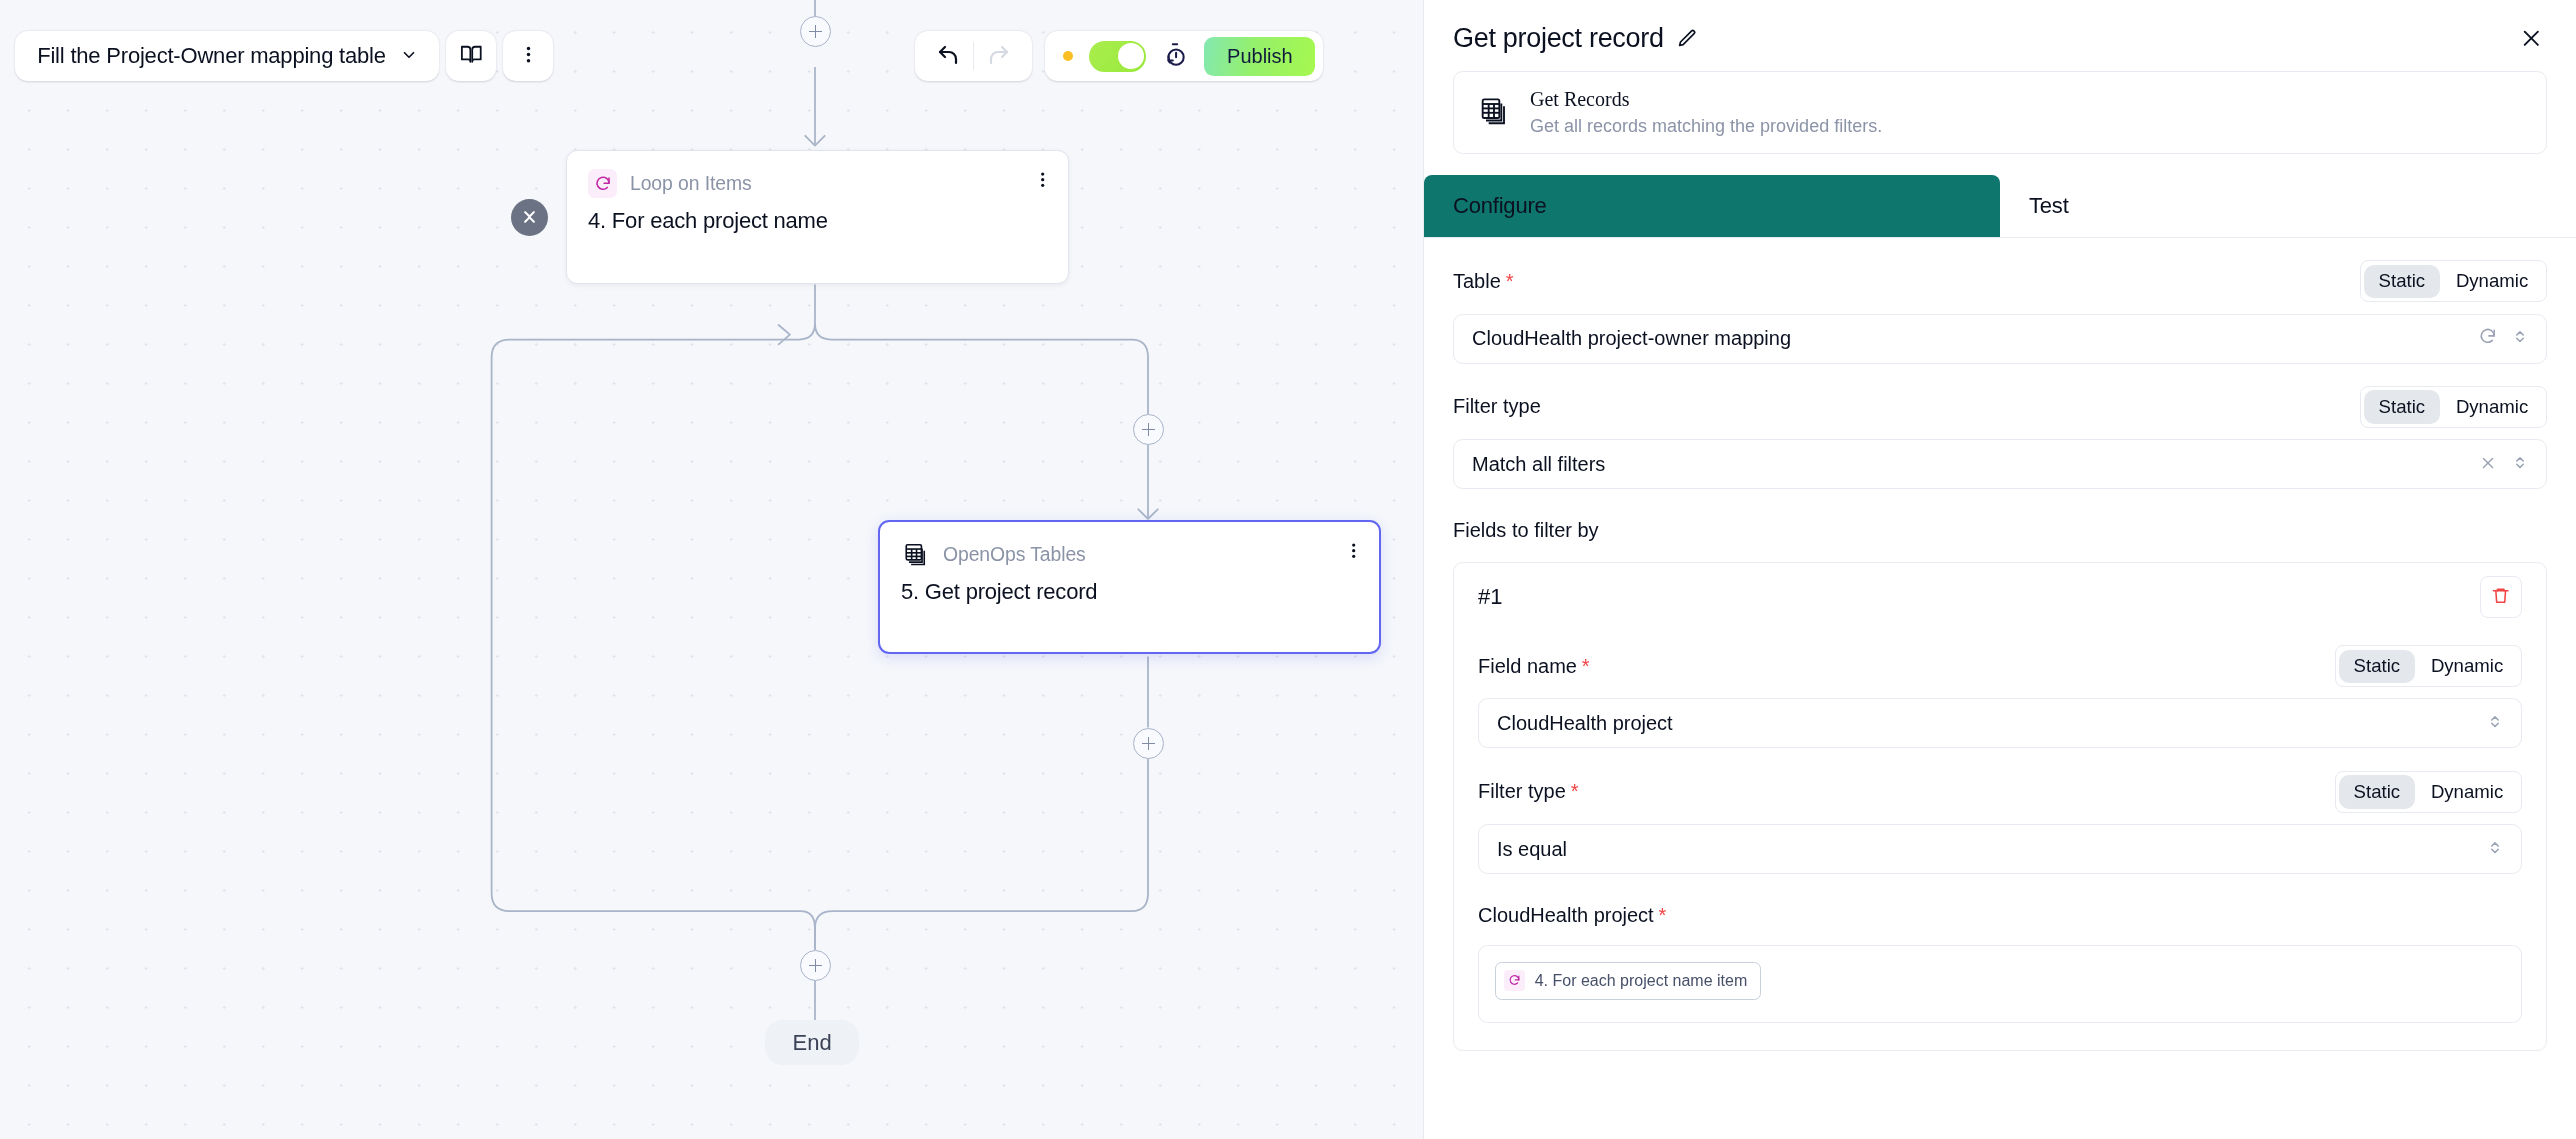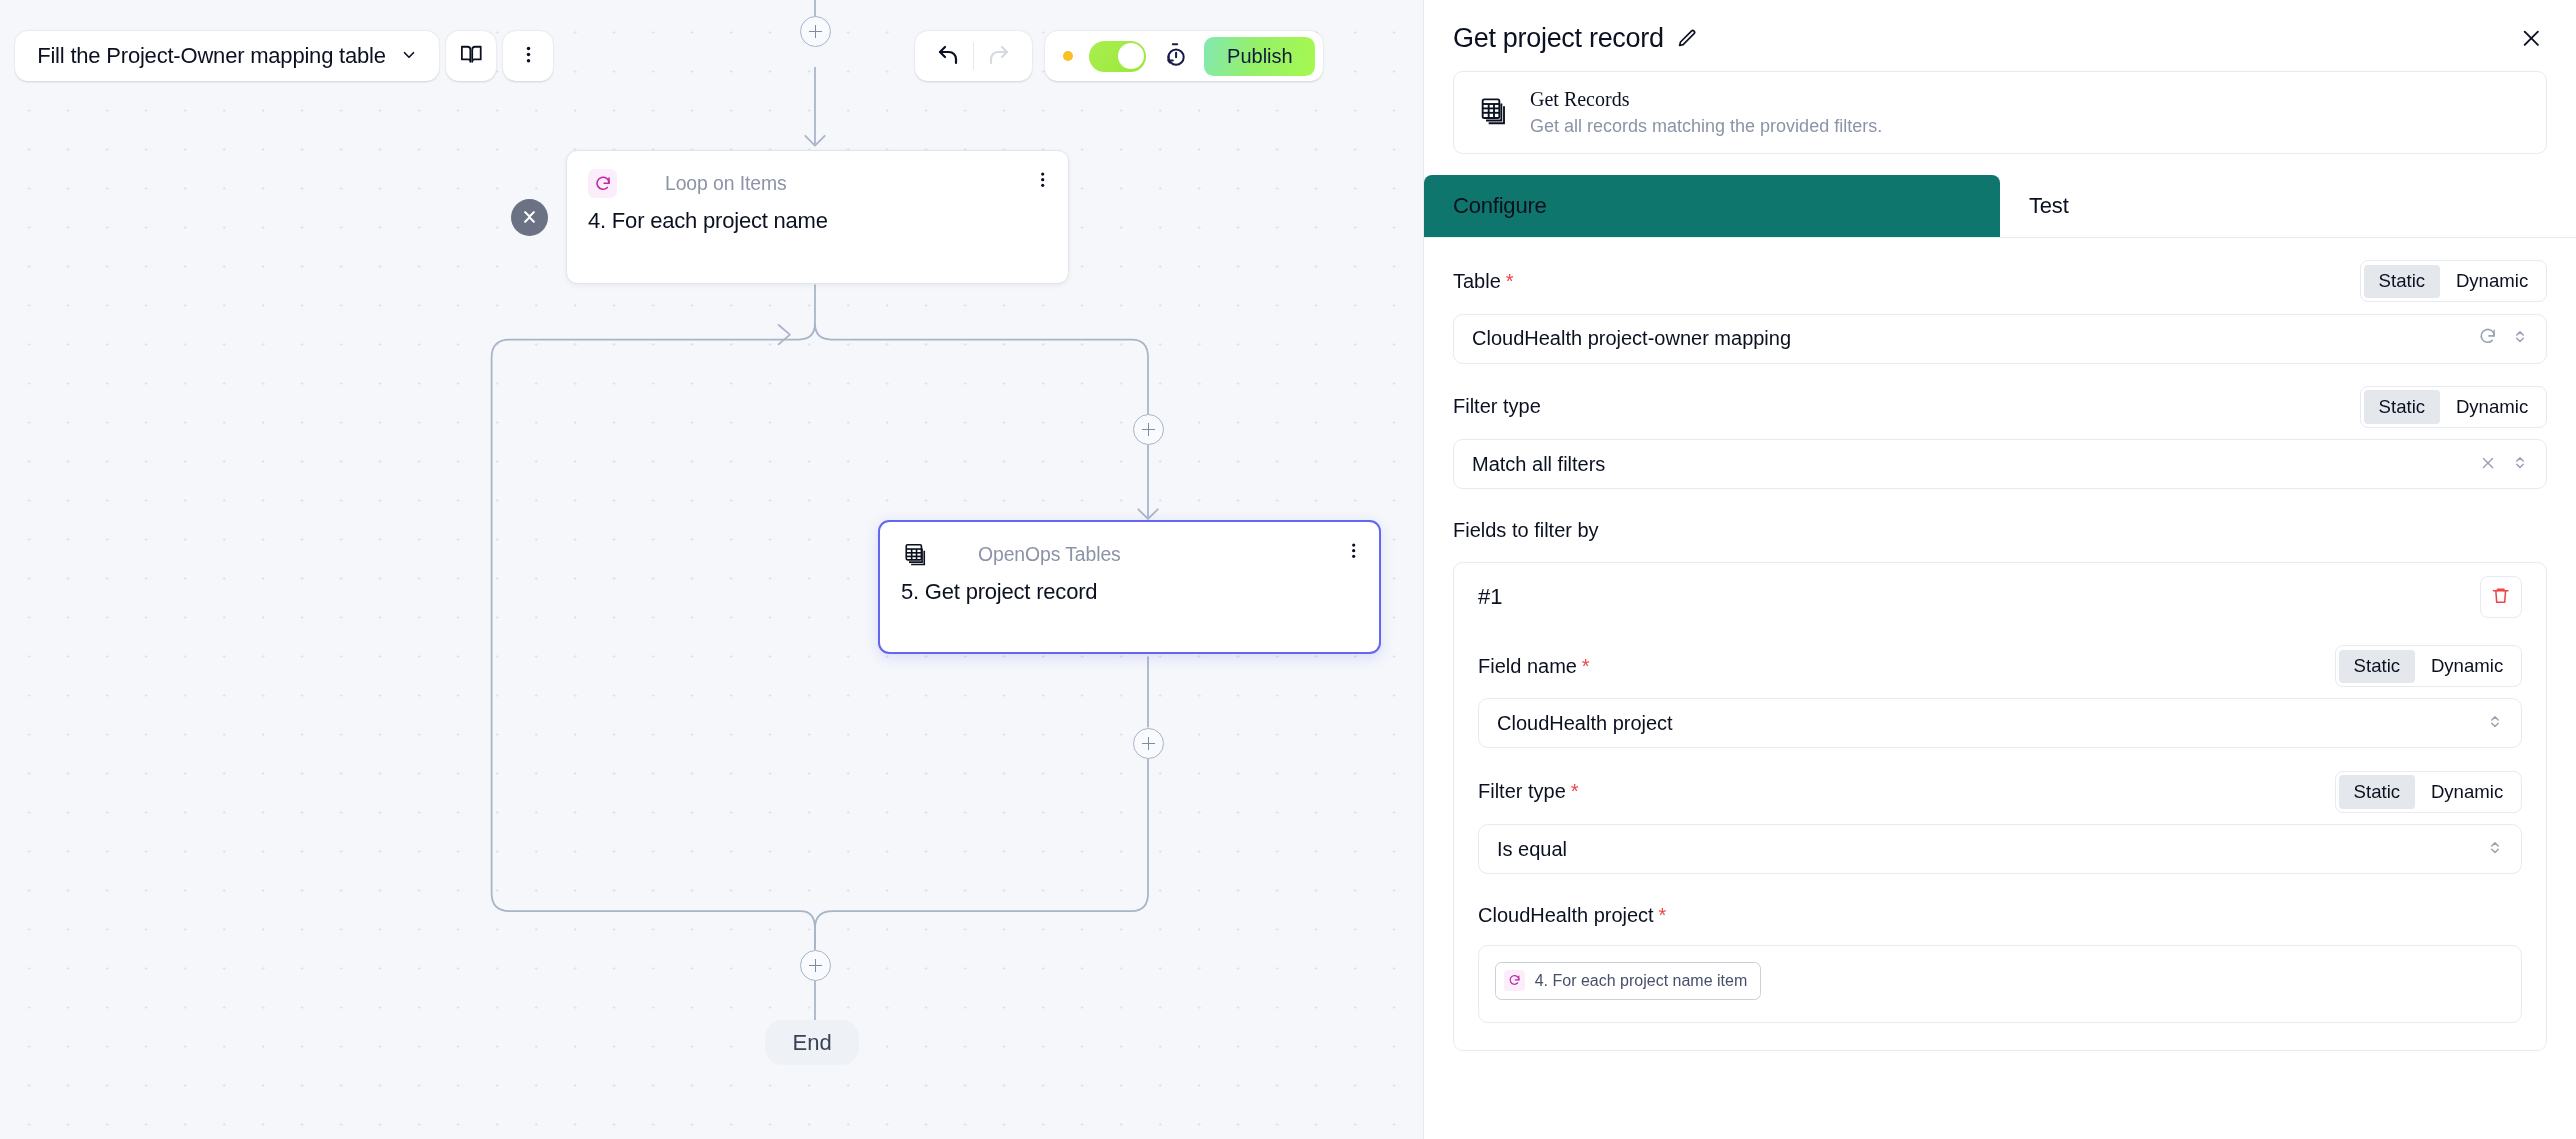--- a/index.html
+++ b/index.html
@@ -72,21 +72,21 @@
   .node {
     position: absolute; background: #fff; border-radius: 11.3px;
     border: 0.8px solid #dfe4ee;
     box-shadow: 0 1.6px 4.9px rgba(16,24,40,.05);
     z-index: 20;
   }
   .node.selected { border: 2.4px solid #6366f1; box-shadow: 0 3.2px 13px rgba(99,102,241,.18); }
   .node .nrow { display: flex; align-items: center; gap: 13px; padding: 18px 21px 0 21px; }
   .node .nicon { width: 29px; height: 29px; display: flex; align-items: center; justify-content: center; flex: 0 0 29px; }
   .node .nicon.loop { background: #fbeefa; border-radius: 6.5px; }
-  .node .nsub { font-size: 19.4px; color: #8b93a7; letter-spacing: -0.1px; margin-left: 35px; }
+  .node .nsub { font-size: 19.4px; color: #8b93a7; letter-spacing: -0.1px; }
   .node .ntitle { font-size: 22px; color: #0b1120; padding: 9.7px 21px 18px 21px; letter-spacing: -0.2px; }
   .node .kebab { position: absolute; top: 19.4px; right: 16px; cursor: pointer; }
 
   .collapse-btn {
     position: absolute; width: 37px; height: 37px; border-radius: 50%;
     background: #6b7283; display: flex; flex-direction: column; align-items: center;
     justify-content: center; gap: 1.6px; z-index: 30; cursor: pointer;
   }
 
   .plus-btn {
@@ -131,21 +131,21 @@
   .p-body { padding: 0 29px 29px 29px; }
 
   .field-head { display: flex; align-items: center; margin-top: 22.6px; min-height: 37px; }
   .flabel { font-size: 20px; color: #0b1120; }
   .req { color: #ef4444; margin-left: 4.9px; font-size: 20px; }
 
   .seg {
     margin-left: auto; display: inline-flex; background: #fff; border: 0.8px solid #e7eaf0;
     border-radius: 8px; padding: 3.2px; gap: 1.6px;
   }
-  .seg .opt { padding: 5.7px 14.6px; font-size: 18.6px; color: #0b1120; border-radius: 4px; cursor: pointer; }
+  .seg .opt { padding: 5.7px 14.6px; font-size: 18.6px; color: #0b1120; border-radius: 10px; cursor: pointer; }
   .seg .opt.sel { background: #e4e7ec; }
 
   .ctrl {
     margin-top: 11.3px; border: 0.8px solid #e7eaf0; border-radius: 9.7px; height: 50px;
     display: flex; align-items: center; padding: 0 18px; background: #fff; cursor: pointer;
   }
   .ctrl .val { font-size: 20px; color: #0b1120; }
   .ctrl .right-ic { margin-left: auto; display: flex; align-items: center; gap: 14.6px; }
 
   .filter-card { margin-top: 13px; border: 0.8px solid #e7eaf0; border-radius: 9.7px; padding: 8px 24px 27.5px 24px; }

